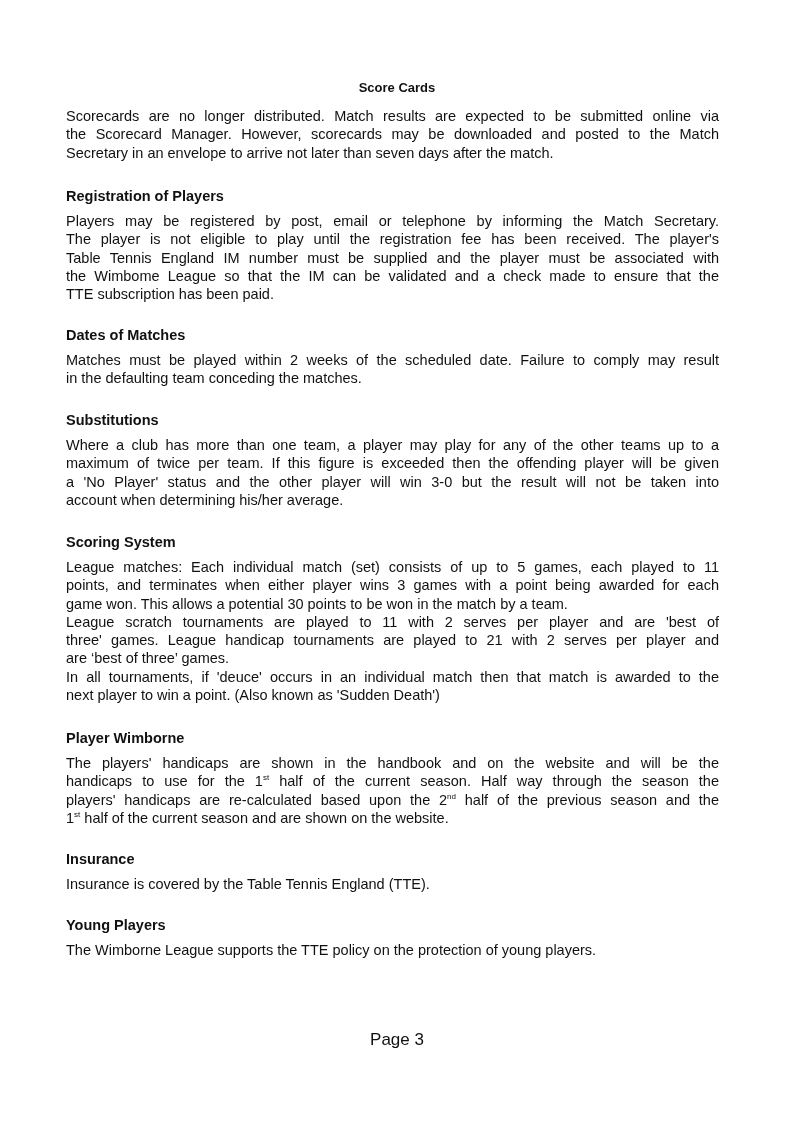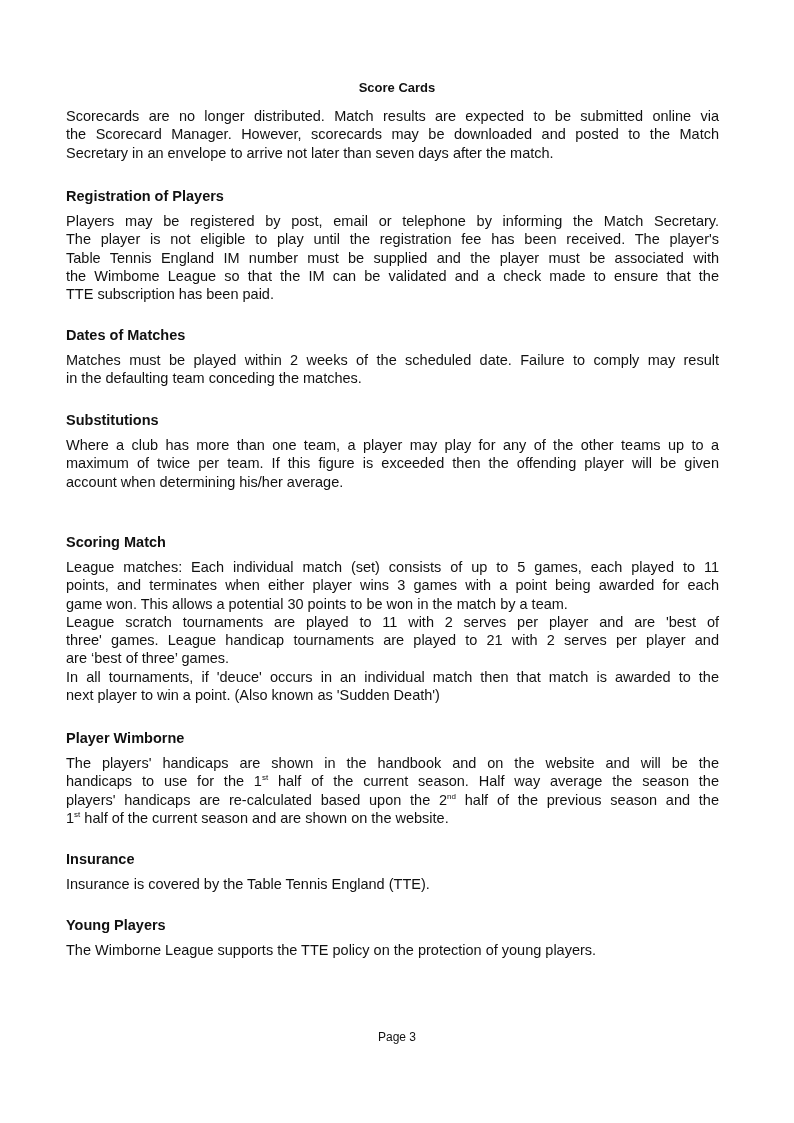--- a/index.html
+++ b/index.html
@@ -8,21 +8,21 @@
   .page-title { position: absolute; top: 80px; left: 0; width: 794px; text-align: center;
                 font-weight: bold; font-size: 13px; margin: 0; }
   .col { position: absolute; left: 66px; width: 653px; }
   .heading { font-weight: bold; font-size: 14.5px; margin: 0; line-height: 18px; }
   .para { font-size: 14.5px; line-height: 18.3px; margin: 0; }
   .line { display: block; text-align: justify; text-align-last: justify; white-space: nowrap; }
   .line.last { text-align-last: left; }
   .line span { white-space: normal; }
   sup { font-size: 8px; line-height: 0; vertical-align: 6px; }
   .footer { position: absolute; top: 1030px; left: 0; width: 794px; text-align: center;
-            font-size: 12px; margin: 0; }
+            font-size: 17px; margin: 0; }
 </style>
 </head>
 <body>
 
 <h1 class="page-title">Score Cards</h1>
 
 <div class="col" style="top:107px;">
   <p class="para">
     <span class="line">Scorecards are no longer distributed. Match results are expected to be submitted online via</span>
     <span class="line">the Scorecard Manager. However, scorecards may be downloaded and posted to the Match</span>
@@ -47,43 +47,44 @@
     <span class="line">Matches must be played within 2 weeks of the scheduled date. Failure to comply may result</span>
     <span class="line last">in the defaulting team conceding the matches.</span>
   </p>
 </div>
 
 <div class="col" style="top:411px;">
   <h2 class="heading">Substitutions</h2>
   <p class="para" style="margin-top:7px;">
     <span class="line">Where a club has more than one team, a player may play for any of the other teams up to a</span>
     <span class="line">maximum of twice per team. If this figure is exceeded then the offending player will be given</span>
+    <span class="line">a 'No Player' status and the other player will win 3-0 but the result will not be taken into</span>
     <span class="line last">account when determining his/her average.</span>
   </p>
 </div>
 
 <div class="col" style="top:533px;">
-  <h2 class="heading">Scoring Match</h2>
+  <h2 class="heading">Scoring System</h2>
   <p class="para" style="margin-top:7px;">
     <span class="line">League matches: Each individual match (set) consists of up to 5 games, each played to 11</span>
     <span class="line">points, and terminates when either player wins 3 games with a point being awarded for each</span>
     <span class="line last">game won. This allows a potential 30 points to be won in the match by a team.</span>
     <span class="line">League scratch tournaments are played to 11 with 2 serves per player and are 'best of</span>
     <span class="line">three' games. League handicap tournaments are played to 21 with 2 serves per player and</span>
     <span class="line last">are ‘best of three’ games.</span>
     <span class="line">In all tournaments, if 'deuce' occurs in an individual match then that match is awarded to the</span>
     <span class="line last">next player to win a point. (Also known as 'Sudden Death')</span>
   </p>
 </div>
 
 <div class="col" style="top:729px;">
   <h2 class="heading">Player Wimborne</h2>
   <p class="para" style="margin-top:7px;">
     <span class="line">The players' handicaps are shown in the handbook and on the website and will be the</span>
-    <span class="line"><span>handicaps to use for the 1</span><sup>st</sup><span> half of the current season. Half way average the season the</span></span>
+    <span class="line"><span>handicaps to use for the 1</span><sup>st</sup><span> half of the current season. Half way through the season the</span></span>
     <span class="line"><span>players' handicaps are re-calculated based upon the 2</span><sup>nd</sup><span> half of the previous season and the</span></span>
     <span class="line last"><span>1</span><sup>st</sup><span> half of the current season and are shown on the website.</span></span>
   </p>
 </div>
 
 <div class="col" style="top:850px;">
   <h2 class="heading">Insurance</h2>
   <p class="para" style="margin-top:7px;">
     <span class="line last">Insurance is covered by the Table Tennis England (TTE).</span>
   </p>

